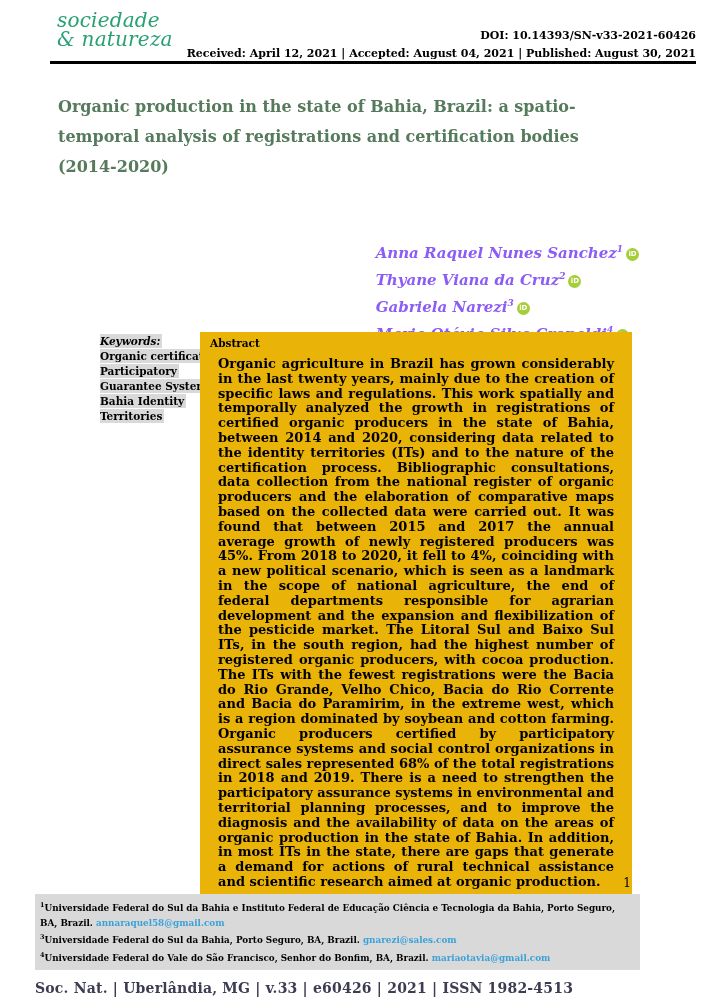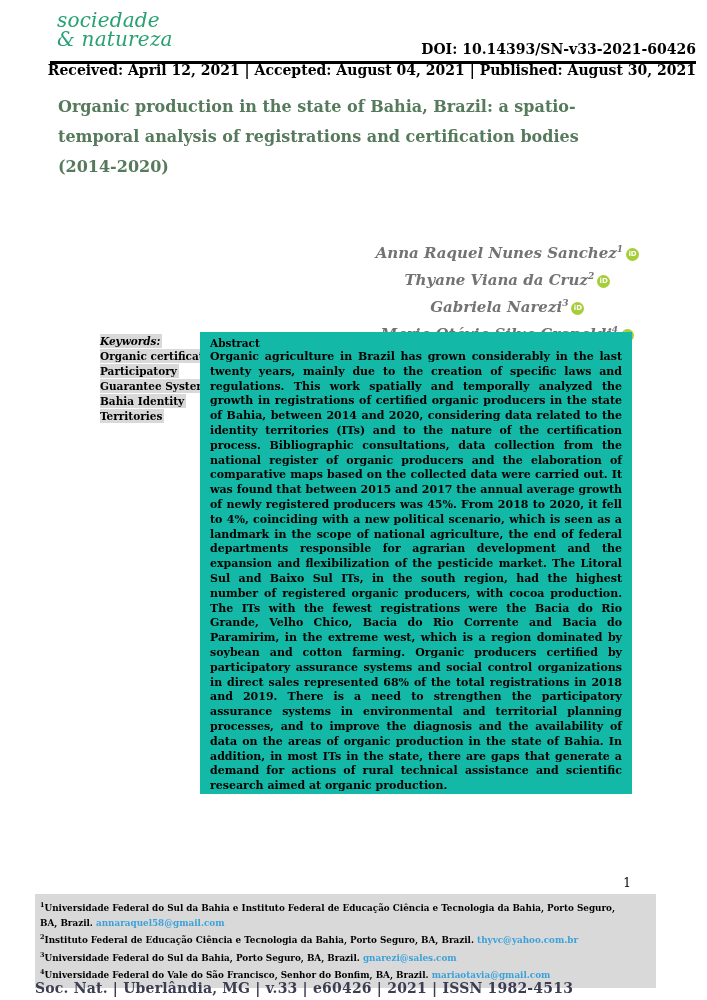--- a/index.html
+++ b/index.html
@@ -13,39 +13,39 @@
 
   
   .logo {
     position: absolute; left: 57px; top: 11px;
     color: #27a173; font-style: italic;
     font-size: 20px; line-height: 19px; font-weight: 500;
     letter-spacing: 0.2px;
   }
   .header-meta {
     position: absolute; right: 11px; top: 29px;
-    text-align: right; font-size: 14px; font-weight: bold; color: #000; margin-top: 12px;
+    text-align: right; font-size: 11px; font-weight: bold; color: #000;
   }
   .header-meta .doi { margin-bottom: 5px; }
   .rule {
     position: absolute; left: 50px; right: 11px; top: 61px;
     height: 3px; background: #000;
   }
 
   
   .title {
     position: absolute; left: 58px; top: 92px; width: 575px;
     margin: 0; font-size: 16px; line-height: 30px;
     font-weight: bold; color: #567a5c;
   }
 
   
   .authors {
     position: absolute; right: 68px; top: 238px;
-    text-align: center; color: #737373;
+    text-align: left; color: #8b5cf6;
   }
   .author {
     font-size: 15px; line-height: 23px;
     font-style: italic; font-weight: bold;
     white-space: nowrap;
   }
   .author sup { font-size: 9px; font-style: italic; }
   .orcid {
     display: inline-block; width: 13px; height: 13px;
     border-radius: 50%; background: #a6ce39;
@@ -69,39 +69,39 @@
   .kw-line { margin: 0; }
   .hl {
     background: #d9d9d9; padding: 1px 2px 1px 0;
     -webkit-box-decoration-break: clone; box-decoration-break: clone;
   }
   .kw-label { font-style: italic; }
 
   
   .abstract {
     position: absolute; left: 200px; top: 332px; width: 412px;
-    background: #14b8a6; padding: 5px 10px 0 10px;
+    background: #eab308; padding: 5px 10px 9px 10px;
     color: #000;
   }
   .abstract-label { font-size: 10.5px; font-weight: bold; margin-bottom: 1px; }
   .abstract-text {
-    margin: 0; font-size: 11px; font-weight: bold;
+    margin: 8px; font-size: 13px; font-weight: bold;
     line-height: 14.8px; text-align: justify;
   }
 
   
   .pagenum {
     position: absolute; right: 76px; top: 876px;
     font-size: 12px; color: #000;
   }
 
   
   .footnotes {
     position: absolute; left: 35px; top: 894px; width: 595px;
-    background: #d9d9d9; padding: 4px 21px 5px 5px;
+    background: #d9d9d9; padding: 4px 5px 5px 5px;
     font-size: 8.8px; font-weight: bold; color: #000;
     line-height: 14.6px;
   }
   .fn sup { font-size: 6.5px; }
   .email { color: #3aa1d9; text-decoration: none; cursor: pointer; }
 
   
   .footer {
     position: absolute; left: 35px; top: 980px;
     font-size: 14px; font-weight: bold; color: #3c3c52;
@@ -151,20 +151,19 @@
 
   <div class="abstract">
     <div class="abstract-label">Abstract</div>
     <p class="abstract-text">Organic agriculture in Brazil has grown considerably in the last twenty years, mainly due to the creation of specific laws and regulations. This work spatially and temporally analyzed the growth in registrations of certified organic producers in the state of Bahia, between 2014 and 2020, considering data related to the identity territories (ITs) and to the nature of the certification process. Bibliographic consultations, data collection from the national register of organic producers and the elaboration of comparative maps based on the collected data were carried out. It was found that between 2015 and 2017 the annual average growth of newly registered producers was 45%. From 2018 to 2020, it fell to 4%, coinciding with a new political scenario, which is seen as a landmark in the scope of national agriculture, the end of federal departments responsible for agrarian development and the expansion and flexibilization of the pesticide market. The Litoral Sul and Baixo Sul ITs, in the south region, had the highest number of registered organic producers, with cocoa production. The ITs with the fewest registrations were the Bacia do Rio Grande, Velho Chico, Bacia do Rio Corrente and Bacia do Paramirim, in the extreme west, which is a region dominated by soybean and cotton farming. Organic producers certified by participatory assurance systems and social control organizations in direct sales represented 68% of the total registrations in 2018 and 2019. There is a need to strengthen the participatory assurance systems in environmental and territorial planning processes, and to improve the diagnosis and the availability of data on the areas of organic production in the state of Bahia. In addition, in most ITs in the state, there are gaps that generate a demand for actions of rural technical assistance and scientific research aimed at organic production.</p>
   </div>
 
   <div class="pagenum">1</div>
 
   <div class="footnotes">
     <div class="fn"><sup>1</sup><span>Universidade Federal do Sul da Bahia e Instituto Federal de Educação Ciência e Tecnologia da Bahia, Porto Seguro, BA, Brazil.</span> <span class="email">annaraquel58@gmail.com</span></div>
-    <div class="fn"><sup>2</sup><span>Instituto Federal de Educação Ciência e Tecnologia da Bahia, Porto Seguro, BA, Brazil.</span> <span class="email">thyvc@yahoo.com.br</span></div>
     <div class="fn"><sup>3</sup><span>Universidade Federal do Sul da Bahia, Porto Seguro, BA, Brazil.</span> <span class="email">gnarezi@sales.com</span></div>
     <div class="fn"><sup>4</sup><span>Universidade Federal do Vale do São Francisco, Senhor do Bonfim, BA, Brazil.</span> <span class="email">mariaotavia@gmail.com</span></div>
   </div>
 
   <div class="footer">Soc. Nat. | Uberlândia, MG | v.33 | e60426 | 2021 | ISSN 1982-4513</div>
 
 </div>
 
 </body></html>

